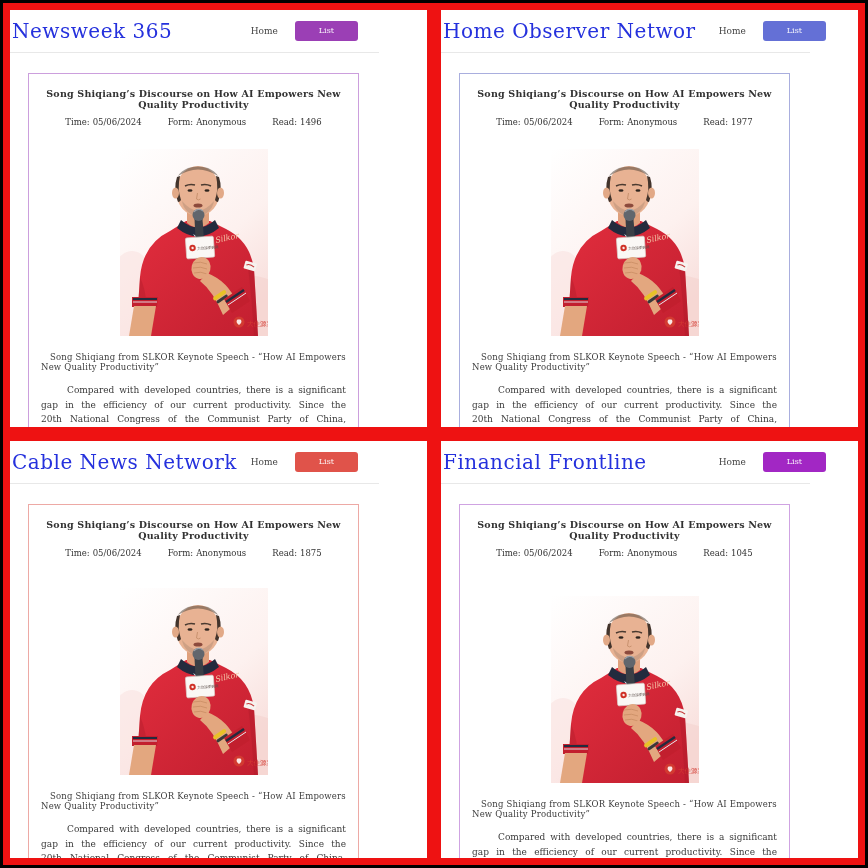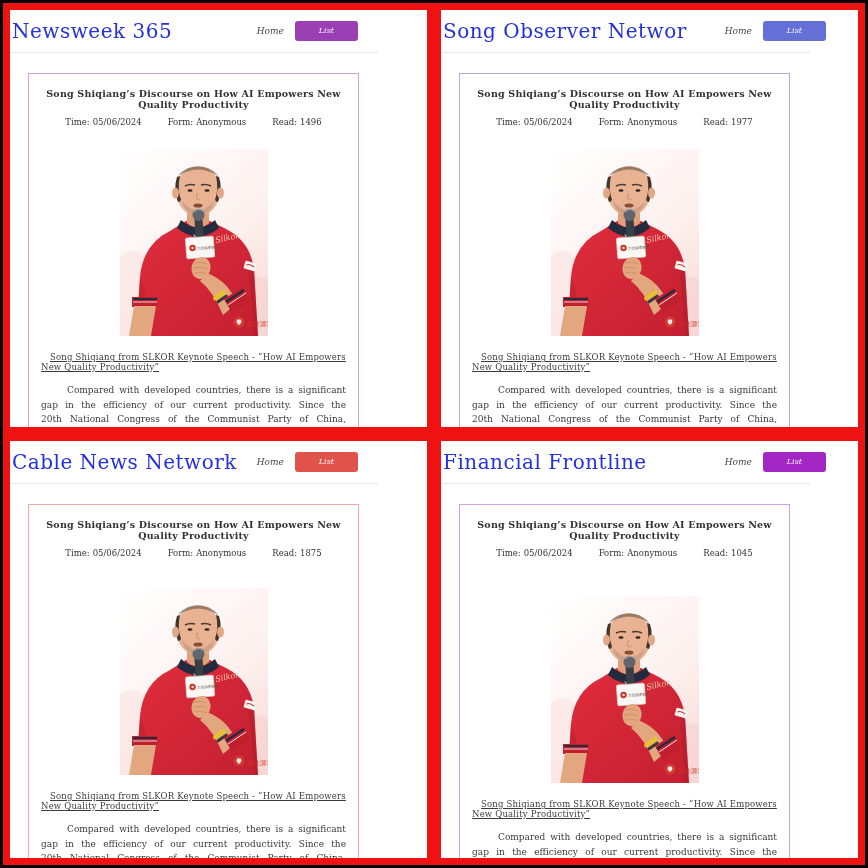--- a/index.html
+++ b/index.html
@@ -4,32 +4,32 @@
 <style>
   html,body{margin:0;padding:0;background:#000;}
   body{width:868px;height:868px;font-family:"DejaVu Serif","Liberation Serif",serif;}
   .grid{width:862px;height:862px;padding:3px;display:grid;grid-template-columns:431px 431px;grid-template-rows:431px 431px;}
   .quadrant{position:relative;width:431px;height:431px;background:#fff;overflow:hidden;}
   .red-frame{position:absolute;inset:0;border:7px solid #ee1212;pointer-events:none;z-index:9;}
   .page{position:absolute;left:7px;top:7px;width:369px;height:417px;background:#fff;}
   
   .site-header{height:42px;display:flex;align-items:center;justify-content:space-between;border-bottom:1px solid #e8e8e8;padding-left:2px;}
   .site-title{margin:0;font-size:20px;font-weight:normal;color:#2531dd;letter-spacing:.5px;white-space:nowrap;}
-  .site-nav{display:flex;align-items:center;gap:11px;margin-right:21px;font-style:italic;}
+  .site-nav{display:flex;align-items:center;gap:17px;margin-right:21px;}
   .clipped .site-nav{margin-right:-16px;}
   .home-link{font-size:9px;color:#444;cursor:pointer;text-decoration:none;}
   .list-button{display:inline-block;font-size:8px;color:rgba(255,255,255,.93);background:#9b3fb5;padding:6px 24px;border-radius:3px;cursor:pointer;text-decoration:none;line-height:1;}
   
   .card{margin:20px 20px 0 18px;height:420px;border:1px solid #cc9fdd;background:#fff;padding:12px 12px 0 12px;box-sizing:border-box;}
   .article-title{margin:2px 0 0 0;font-size:9.5px;font-weight:bold;color:#333;text-align:center;letter-spacing:.2px;}
   .meta{margin-top:7px;display:flex;justify-content:center;gap:26px;font-size:8.5px;color:#333;}
   .meta .lbl{margin-right:3px;}
   .photo-fig{margin:22px auto 0 auto;width:148px;height:187px;display:block;}
   .photo-fig svg{display:block;}
-  .caption{margin:16px 0 0 0;font-size:8.5px;color:#3c3c3c;text-indent:9px;letter-spacing:.2px;text-decoration:underline;}
+  .caption{margin:16px 0 0 0;font-size:8.5px;color:#3c3c3c;text-indent:9px;letter-spacing:.2px;}
   .body-text{margin:11px 0 0 0;font-size:9px;color:#3a3a3a;line-height:14.5px;text-align:justify;text-indent:26px;word-spacing:2px;}
 </style>
 </head>
 <body>
 
 <div class="grid">
   <section class="quadrant">
     <div class="page">
       <header class="site-header">
         <h1 class="site-title" style="color: rgb(37, 49, 221);">Newsweek 365</h1>
@@ -142,21 +142,21 @@
           <p class="body-text">Compared with developed countries, there is a significant gap in the efficiency of our current productivity. Since the 20th National Congress of the Communist Party of China, “accelerating the development of new quality productivity” has become the focus of work for the country and all sectors of society. High-quality development requires new productivity theories to guide it, and new quality productivity has been formed in practice, demonstrating strong driving and supporting forces for high-quality development.</p>
         </article>
       </main>
     </div>
     <div class="red-frame" style="border-color: rgb(238, 18, 18);"></div>
   </section>
 
   <section class="quadrant clipped">
     <div class="page">
       <header class="site-header">
-        <h1 class="site-title" style="color: rgb(37, 49, 221);">Song Observer Networ</h1>
+        <h1 class="site-title" style="color: rgb(37, 49, 221);">Home Observer Networ</h1>
         <nav class="site-nav">
           <a class="home-link">Home</a>
           <a class="list-button" style="background-color: rgb(100, 112, 214);">List</a>
         </nav>
       </header>
       <main>
         <article class="card" style="border-color: rgb(169, 174, 222);">
           <h2 class="article-title">Song Shiqiang’s Discourse on How AI Empowers New Quality Productivity</h2>
           <div class="meta">
             <span><span class="lbl">Time:</span><span>05/06/2024</span></span>

